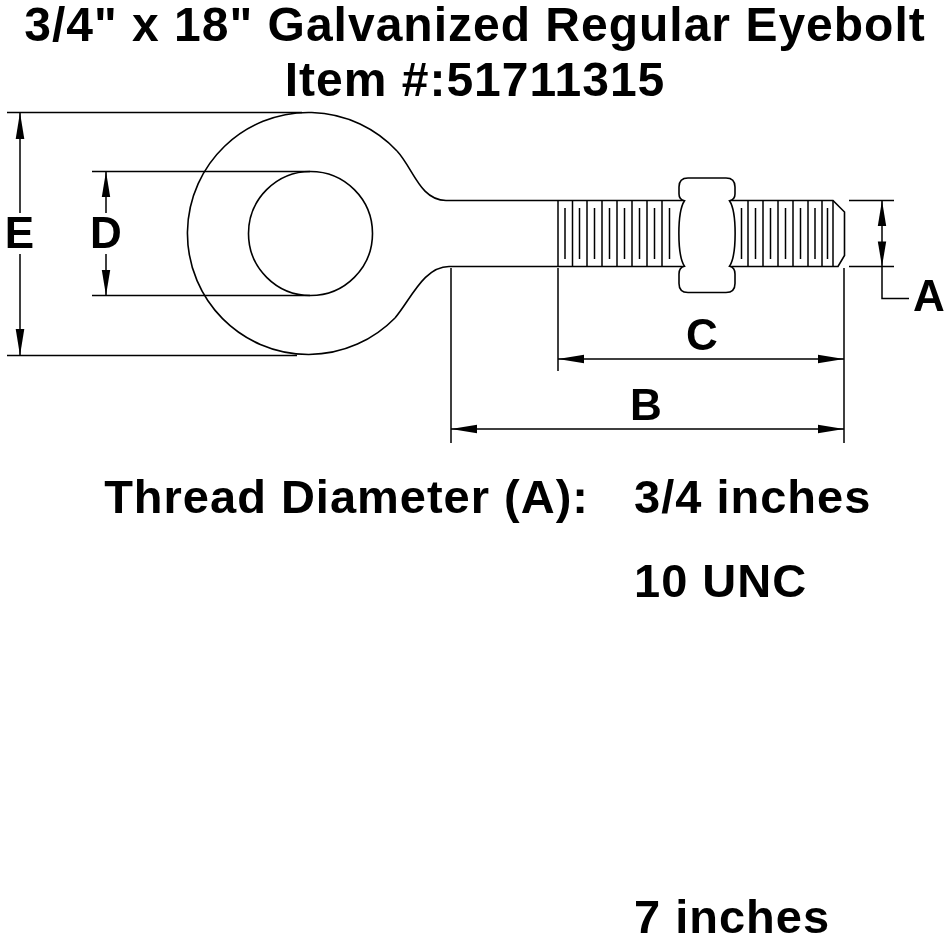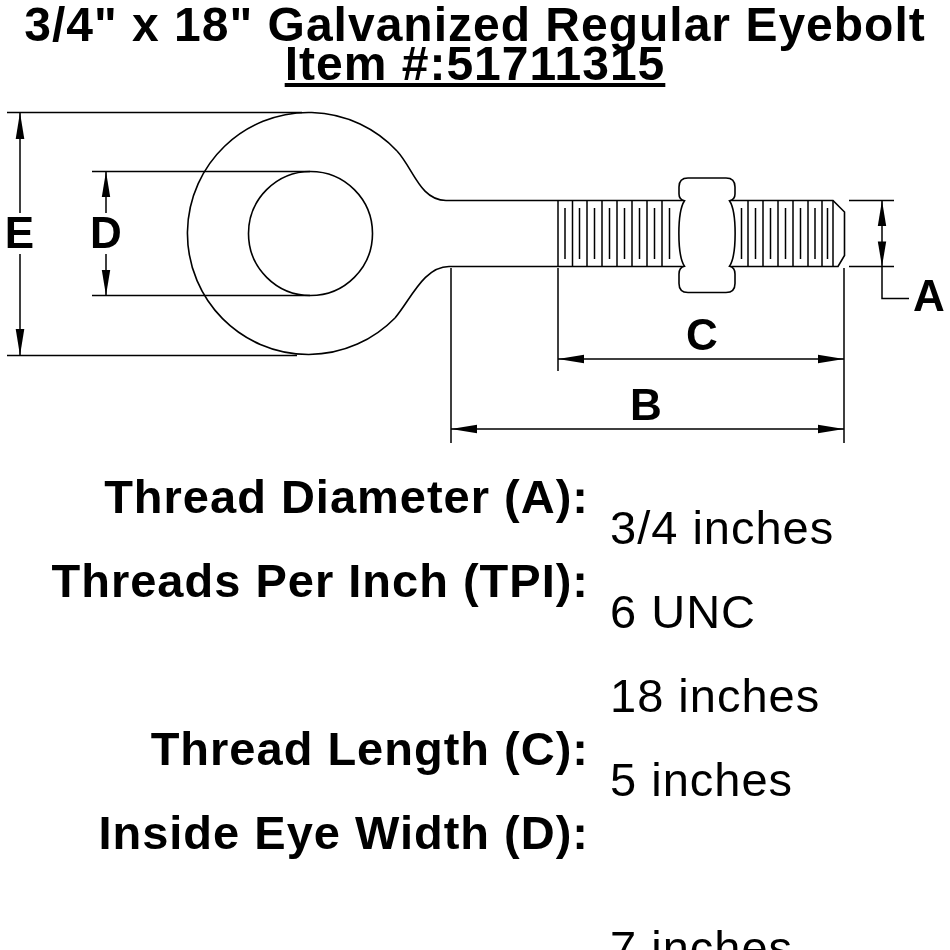--- a/index.html
+++ b/index.html
@@ -1,25 +1,25 @@
 <!DOCTYPE html>
 <html><head>
 <meta charset="utf-8">
 <style>
   html,body{margin:0;padding:0;background:#fff;}
   #page{position:relative;width:950px;height:950px;background:#fff;overflow:hidden;
         font-family:"Liberation Sans", sans-serif;color:#000;}
   .title-line{position:absolute;left:0;width:950px;text-align:center;
               font-weight:bold;font-size:48px;line-height:56px;letter-spacing:1px;white-space:nowrap;}
   #title1{top:-3px;}
-  #title2{top:36px;text-decoration:underline;}
+  #title2{top:52px;}
   #diagram-svg{position:absolute;left:0;top:100px;}
   .spec-row{position:absolute;left:0;width:950px;height:60px;line-height:60px;font-size:47px;}
   .spec-label{position:absolute;right:361px;font-weight:bold;letter-spacing:1px;white-space:nowrap;}
-  .spec-value{position:absolute;left:610px;font-weight:normal;letter-spacing:1px;white-space:nowrap;margin-top:31px;}
+  .spec-value{position:absolute;left:634px;font-weight:bold;letter-spacing:1px;white-space:nowrap;}
   .draw{stroke:#000;fill:none;stroke-width:1.6;}
   .thin{stroke:#000;fill:none;stroke-width:1.5;}
   .dimline{stroke:#000;fill:none;stroke-width:1.5;}
   .arrow{fill:#000;stroke:none;}
   .dimtext{font-family:"Liberation Sans", sans-serif;font-weight:bold;font-size:44px;
            text-anchor:middle;fill:#000;}
   .labelmask{fill:#fff;stroke:none;}
 </style>
 </head>
 <body>
@@ -86,30 +86,23 @@
       <path class="arrow" d="M844 429 L818 424.7 L818 433.3 Z"></path>
       <text class="dimtext" x="646" y="420">B</text>
     </g>
   </svg>
 
   <div class="spec-row" style="top:467px">
     <span class="spec-label">Thread Diameter (A):</span>
     <span class="spec-value">3/4 inches</span>
   </div>
   <div class="spec-row" style="top:551px">
-    <span class="spec-label">Threads Per Inch (TPI):</span>
-    <span class="spec-value">6 UNC</span>
+    <span class="spec-value">10 UNC</span>
   </div>
   <div class="spec-row" style="top:635px">
-    <span class="spec-value">18 inches</span>
-  </div>
-  <div class="spec-row" style="top:719px">
-    <span class="spec-label">Thread Length (C):</span>
-    <span class="spec-value">5 inches</span>
   </div>
   <div class="spec-row" style="top:803px">
-    <span class="spec-label">Inside Eye Width (D):</span>
   </div>
   <div class="spec-row" style="top:887px">
     <span class="spec-value">7 inches</span>
   </div>
 
 </div>
 
 </body></html>

